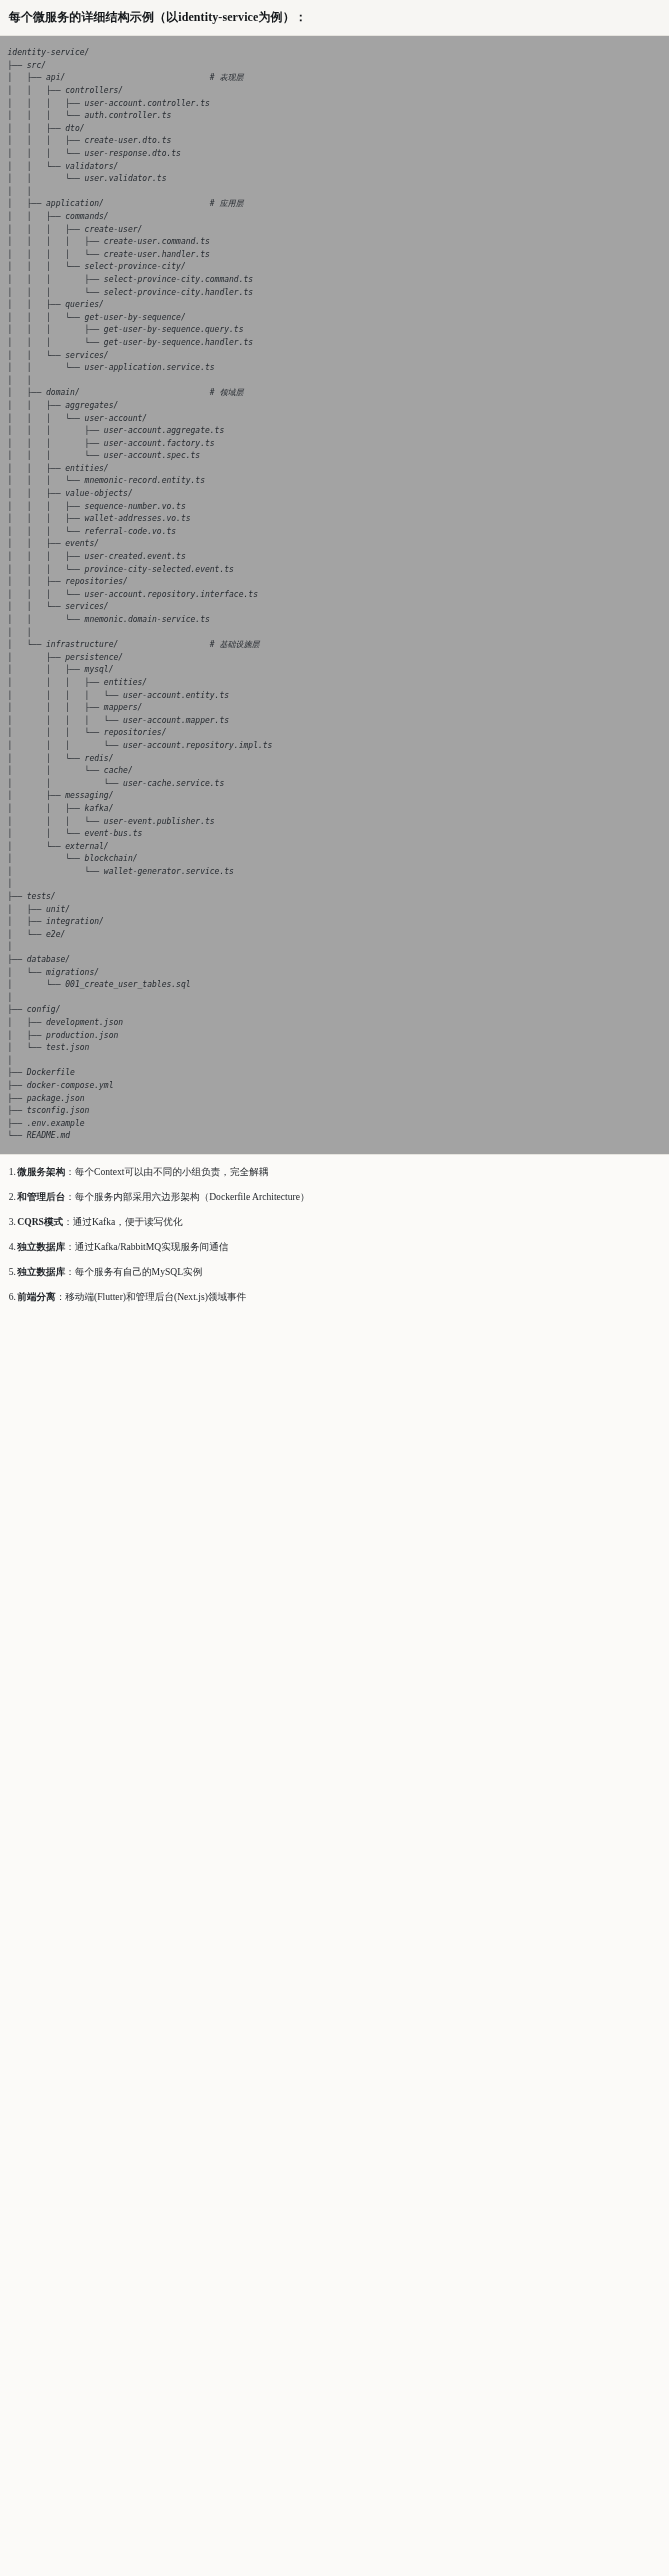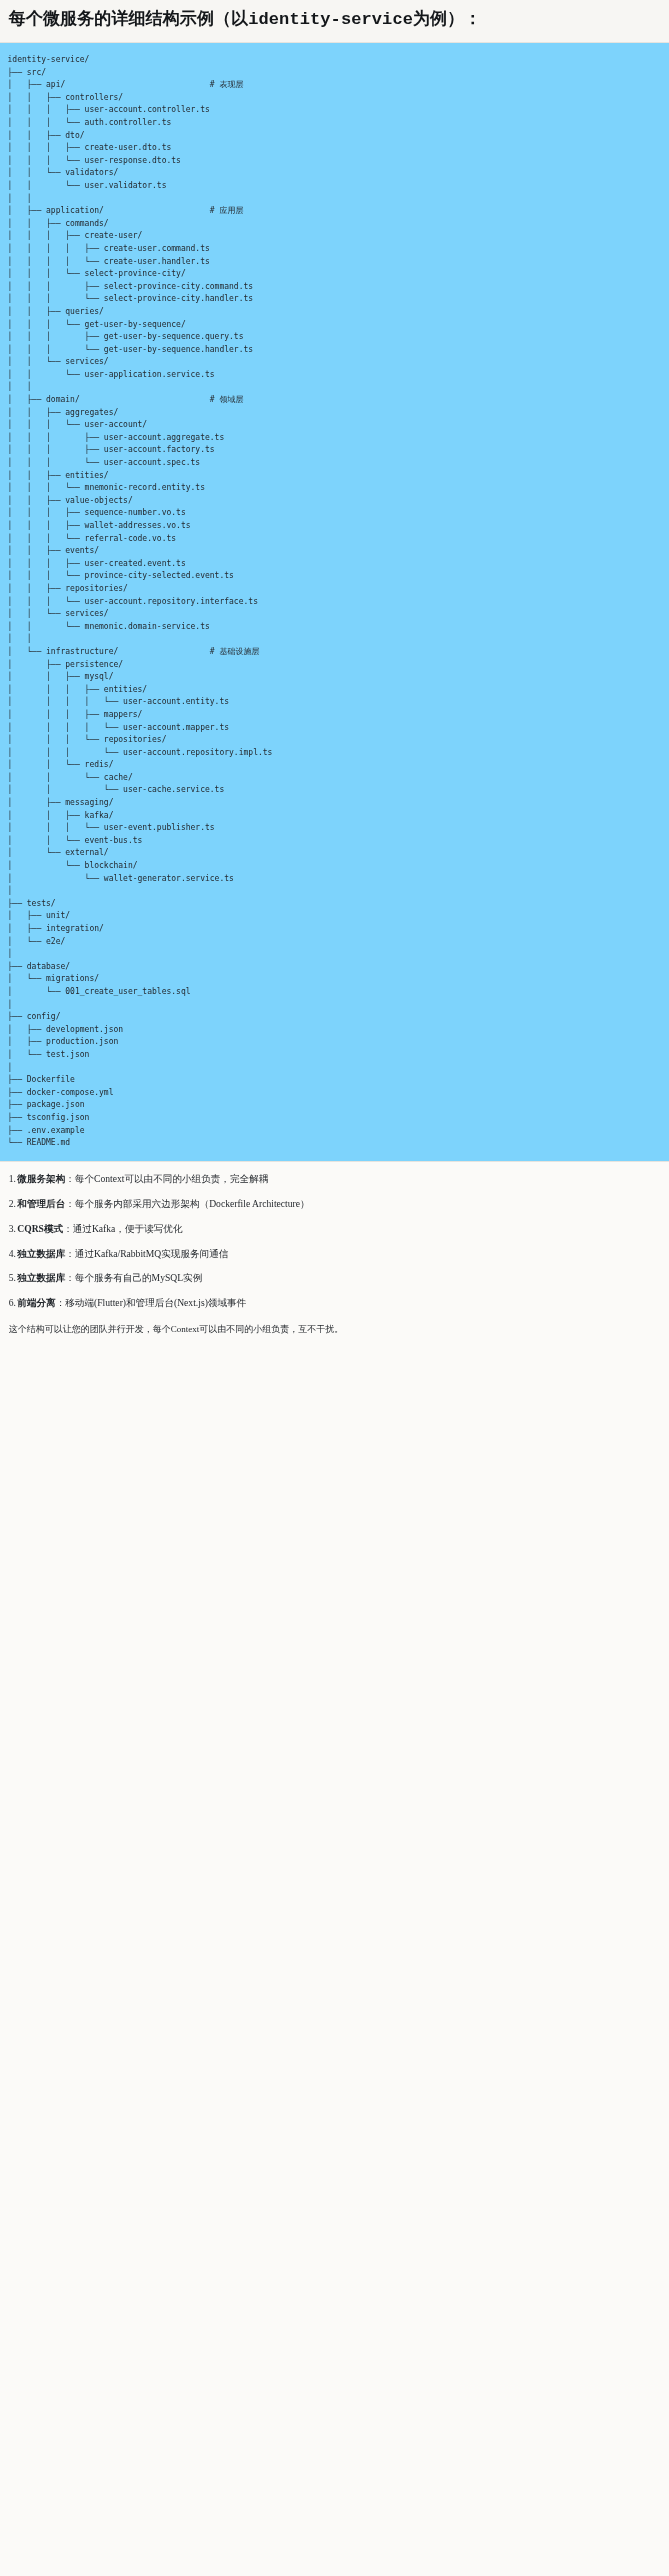--- a/index.html
+++ b/index.html
@@ -13,35 +13,36 @@
   .page{width:669px;box-sizing:border-box;}
 
   
   .header-block{
     background:#f7f6f3;
     padding:8.8px 8.8px 10px 8.8px;
     border-bottom:0.6px solid #e6e4df;
     box-sizing:border-box;
   }
   .page-title{
-    font-family:Liberation Mono, monospace;
+    font-family:Liberation Serif, serif;
     font-weight:bold;
-    font-size:17px;
+    font-size:12px;
     line-height:1.35;
     letter-spacing:0.1px;
     color:#14171a;
     margin:0;
   }
 
   
   .code-block{
-    background:#7dd3fc;
+    background:#a3a3a3;
     padding:11.3px 0 11.3px 7.5px;
     box-sizing:border-box;
     border-bottom:0.6px solid #e6e4df;
+    font-style:italic;
   }
   pre.tree{
     margin:0;
     font-family:"DejaVu Sans Mono","Liberation Mono",monospace;
     font-size:8px;
     line-height:12.6px;
     color:#24292f;
     white-space:pre;
     letter-spacing:0px;
     tab-size:4;
@@ -219,17 +220,16 @@
           <span class="num">5.</span>
           <span class="lbl">独立数据库</span>
           <span class="body">：每个服务有自己的MySQL实例</span>
         </li>
         <li>
           <span class="num">6.</span>
           <span class="lbl">前端分离</span>
           <span class="body">：移动端(Flutter)和管理后台(Next.js)领域事件</span>
         </li>
       </ol>
-    <p class="closing">这个结构可以让您的团队并行开发，每个Context可以由不同的小组负责，互不干扰。</p>
   </div>
 
 </div>
 
 
 </body></html>

